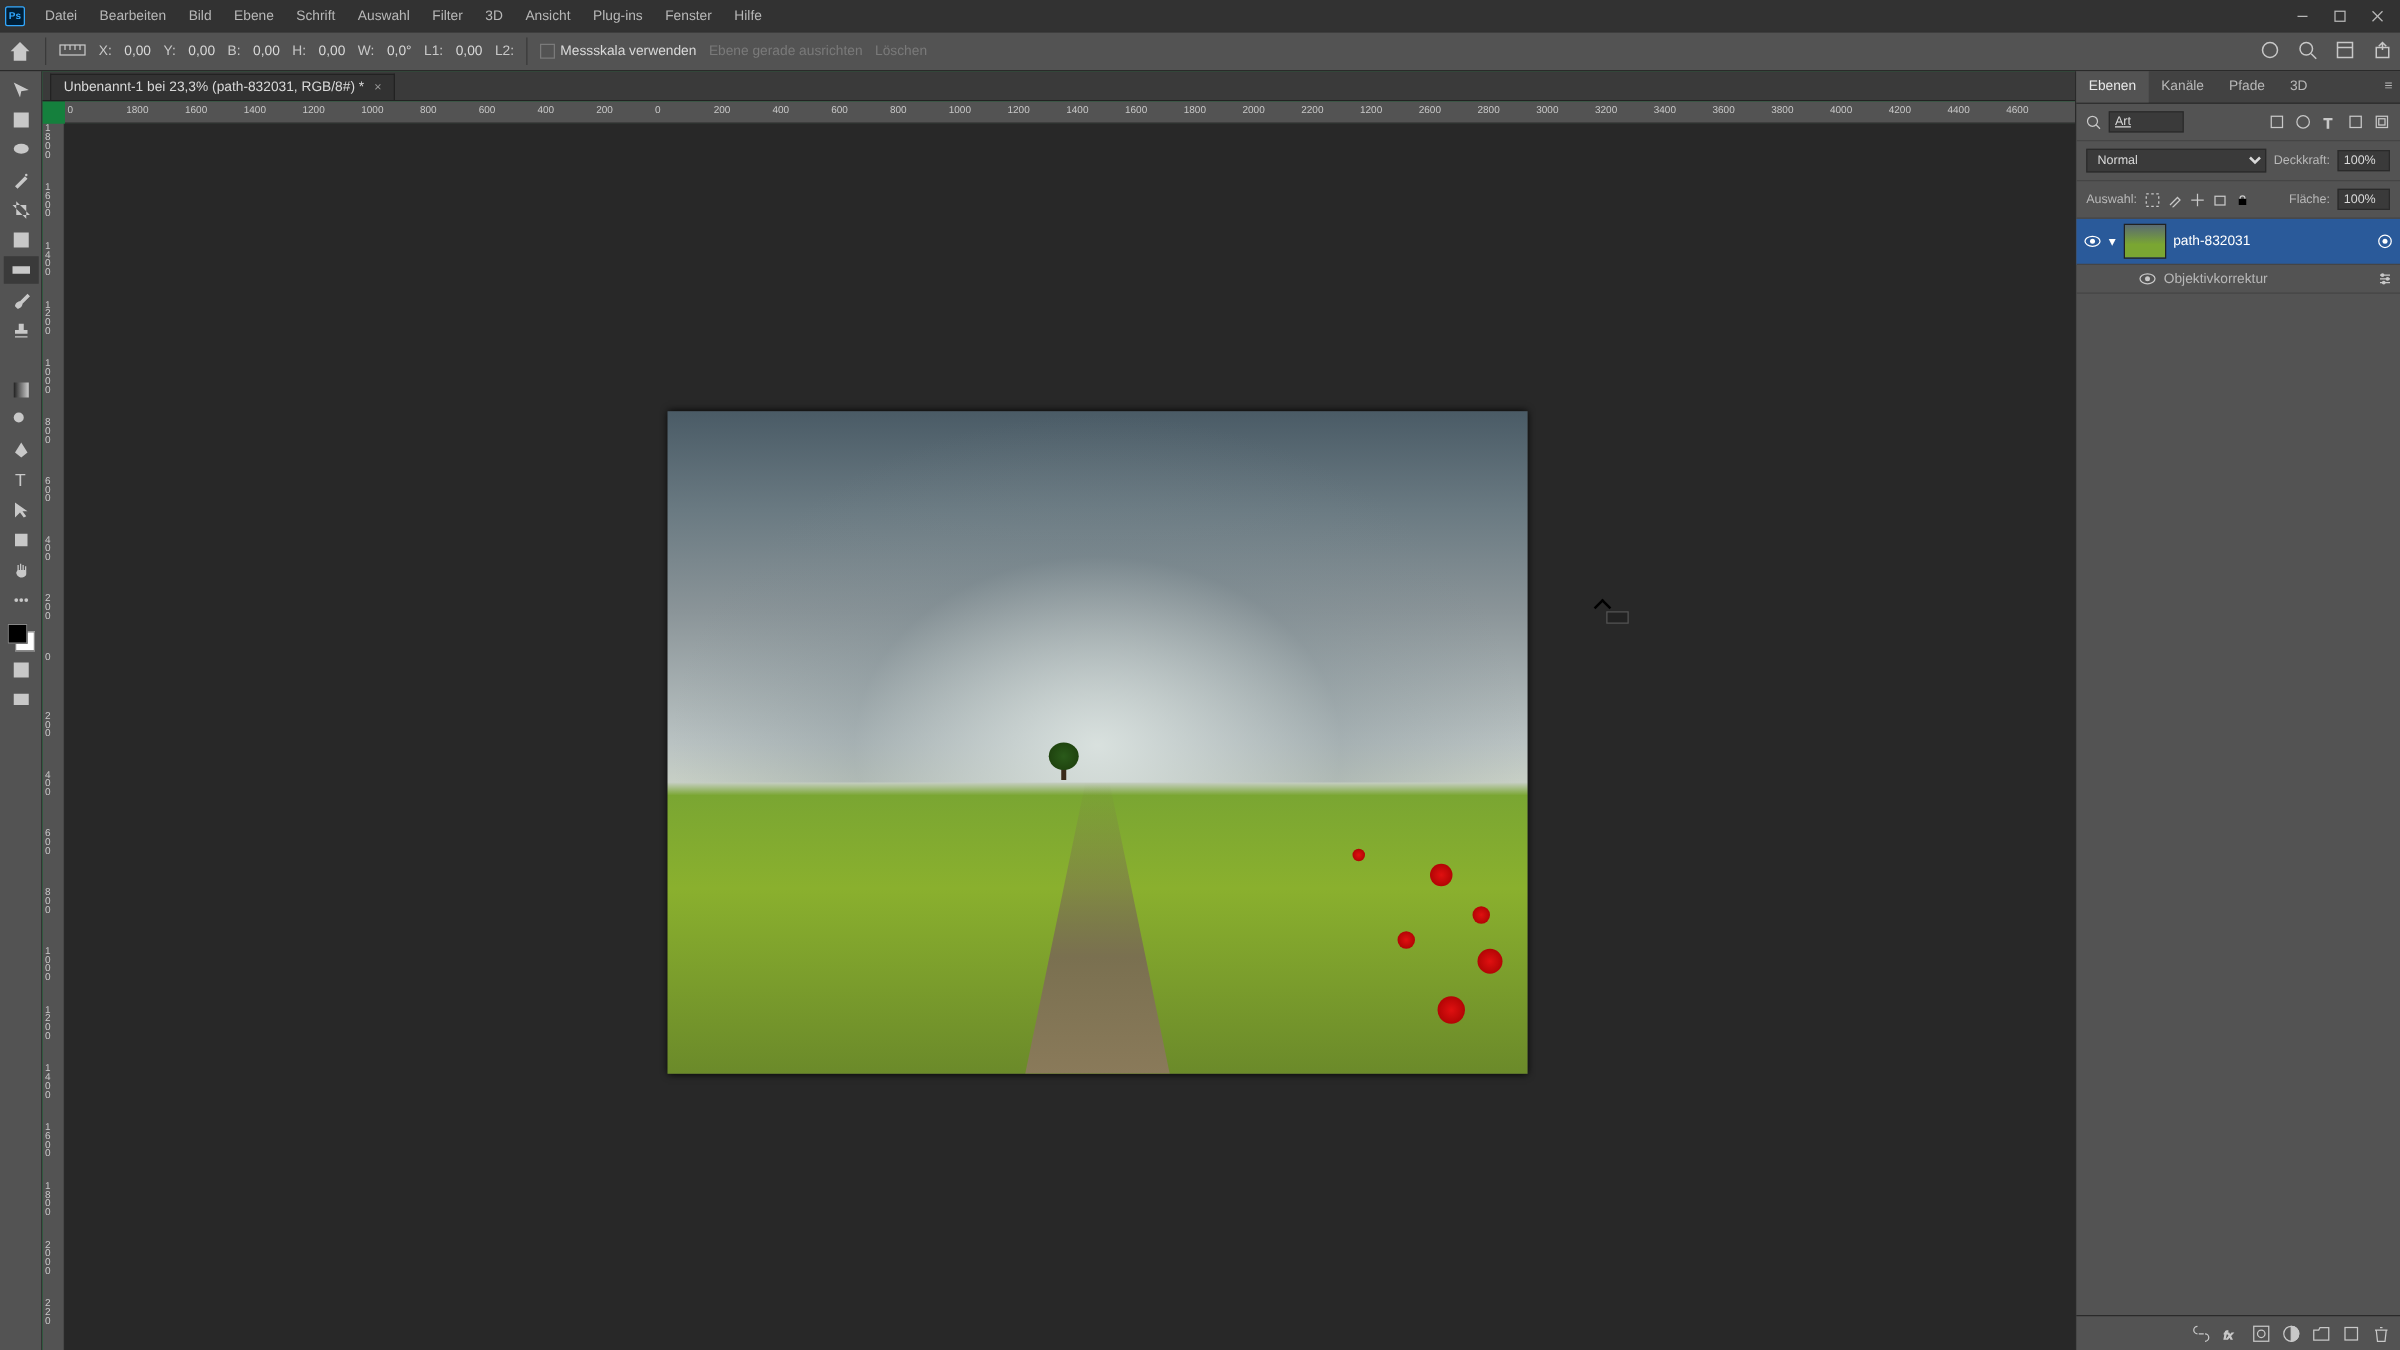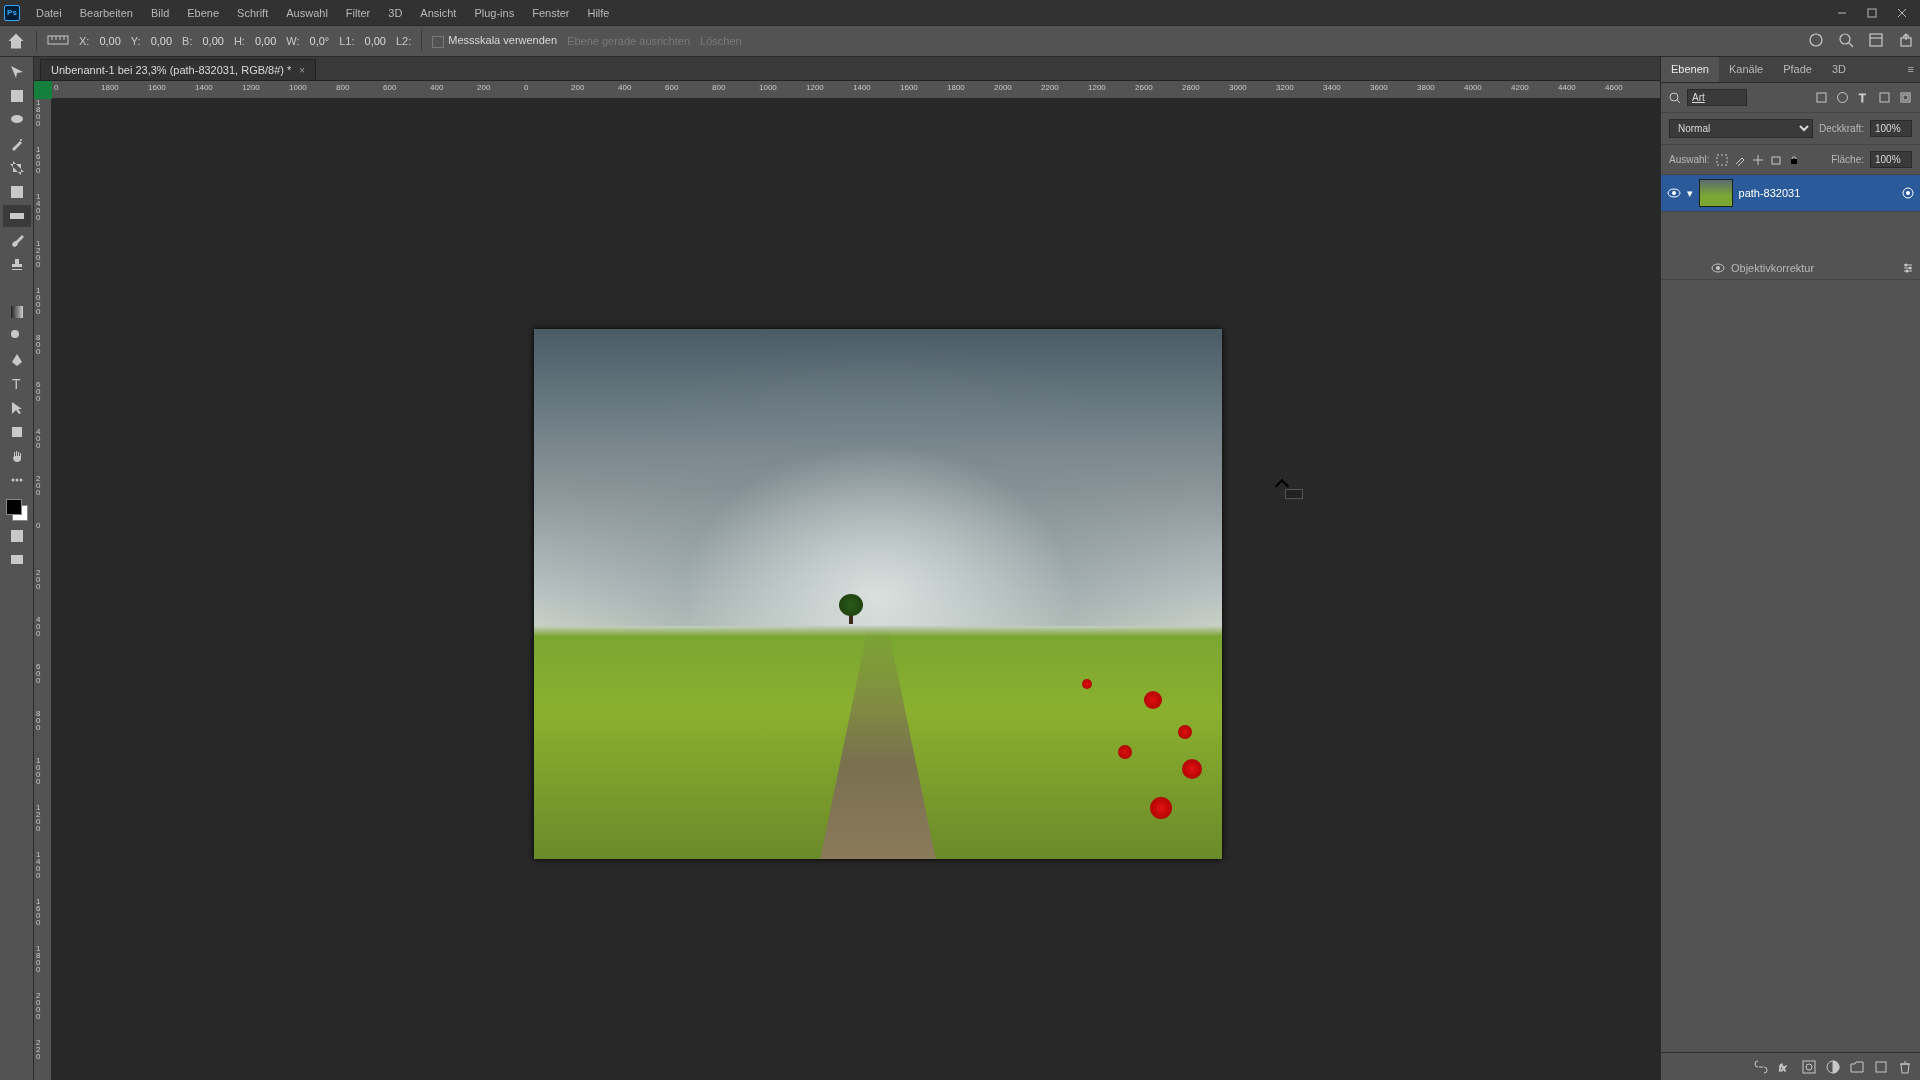--- a/index.html
+++ b/index.html
@@ -68,21 +68,21 @@
 .panel-ico{display:flex;gap:8px;margin-left:auto;}
 .panel-ico svg{width:13px;height:13px;stroke:#c8c8c8;fill:none;}
 .layers{flex:1;overflow:auto;}
 .layer{display:flex;align-items:center;gap:6px;padding:4px 6px;border-bottom:1px solid #454545;}
 .layer.on{background:#2a5a9a;color:#fff;}
 .layer .eye{width:14px;height:14px;}
 .layer .thumb{width:34px;height:28px;background:#888;border:1px solid #222;display:inline-block;}
 .layer .thumb.so{background:linear-gradient(#5a6a72 0%,#7aa632 60%);position:relative;}
 .layer .thumb.mask{background:#fff;}
 .layer.sub{padding-left:34px;}
-.layer.sub2{padding-left:50px;margin-top:45px;}
+.layer.sub2{padding-left:50px;}
 .panel-foot{height:28px;border-top:1px solid #2a2a2a;display:flex;align-items:center;justify-content:flex-end;gap:10px;padding:0 8px;}
 .panel-foot svg{width:14px;height:14px;stroke:#c8c8c8;fill:none;}
 .cursor{position:absolute;left:1225px;top:382px;width:26px;height:18px;}
 .cursor::before{content:"";position:absolute;left:0;top:0;border-left:2px solid #000;border-top:2px solid #000;width:8px;height:8px;transform:rotate(45deg);}
 .cursor::after{content:"";position:absolute;left:8px;top:8px;width:16px;height:8px;background:#222;border:1px solid #555;}
 </style>
 </head>
 <body>
 
 <div class="titlebar">

